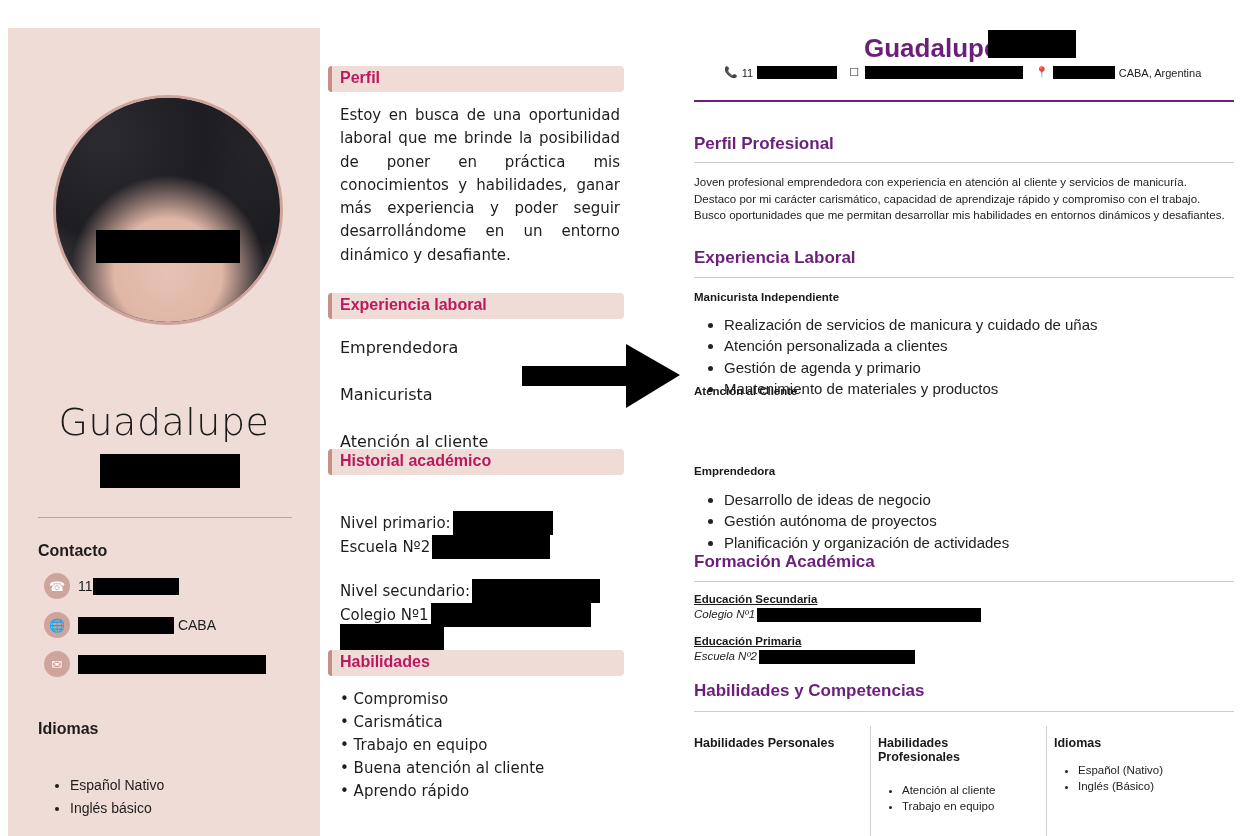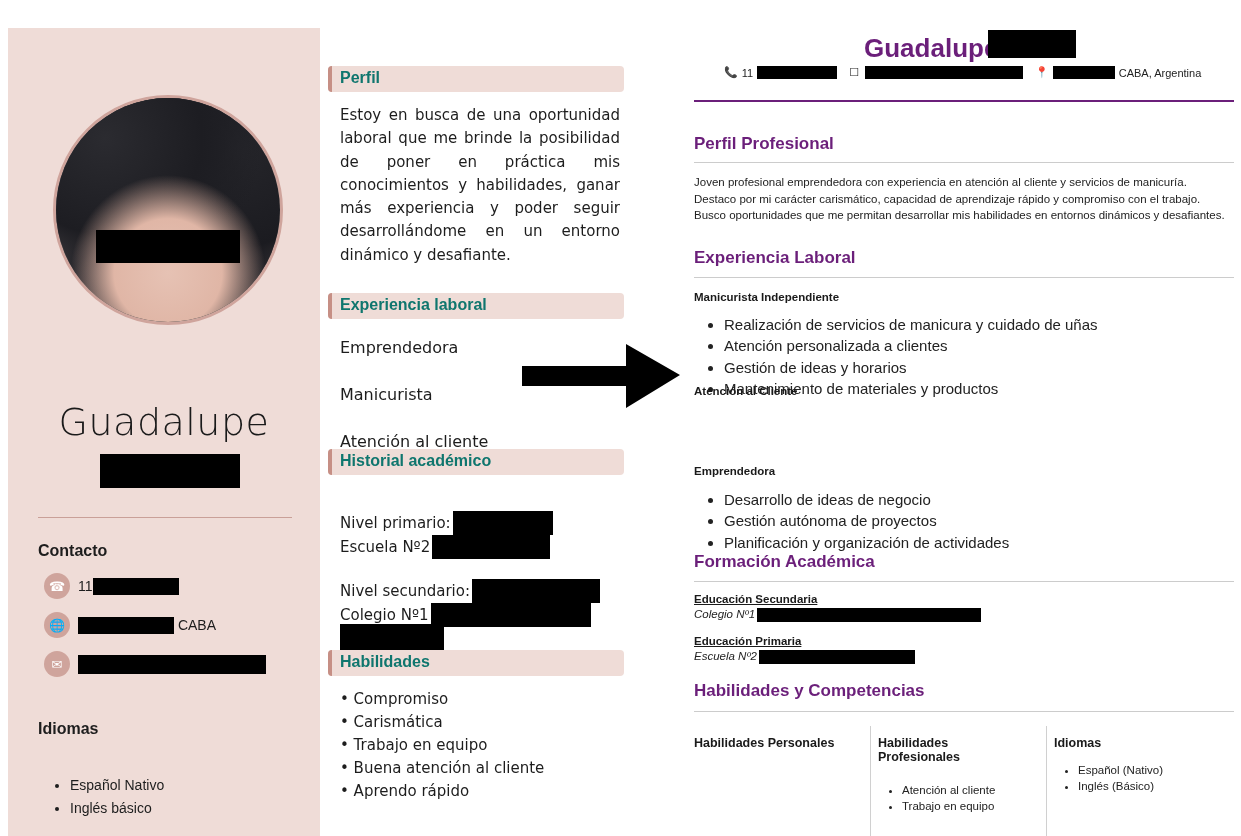--- a/index.html
+++ b/index.html
@@ -165,21 +165,21 @@
     height: 26px;
     background: #c68f85;
     border-radius: 4px 0 0 4px;
   }
   .sec-title {
     position: absolute;
     left: 20px;
     top: 3px;
     font-size: 16px;
     font-weight: bold;
-    color: #0f766e;
+    color: #be185d;
   }
   .perfil-text {
     position: absolute;
     left: 20px;
     top: 76px;
     width: 280px;
     font-size: 15px;
     line-height: 1.55;
     color: #1d1d1d;
     text-align: justify;
@@ -464,21 +464,21 @@
     <div class="r-h1-rule" style="top:162px;"></div>
     <div class="r-p" style="top:174px;">Joven profesional emprendedora con experiencia en atención al cliente y servicios de manicuría. Destaco por mi carácter carismático, capacidad de aprendizaje rápido y compromiso con el trabajo. Busco oportunidades que me permitan desarrollar mis habilidades en entornos dinámicos y desafiantes.</div>
 
     <div class="r-h1" style="top:248px;">Experiencia Laboral</div>
     <div class="r-h1-rule" style="top:277px;"></div>
 
     <div class="r-h2" style="top:291px;">Manicurista Independiente</div>
     <ul class="r-ul" style="top:314px;">
       <li>Realización de servicios de manicura y cuidado de uñas</li>
       <li>Atención personalizada a clientes</li>
-      <li>Gestión de ideas y horarios</li>
+      <li>Gestión de agenda y primario</li>
       <li>Mantenimiento de materiales y productos</li>
     </ul>
 
     <div class="r-h2" style="top:385px;">Atención al Cliente</div>
 
     <div class="r-h2" style="top:465px;">Emprendedora</div>
     <ul class="r-ul" style="top:489px;">
       <li>Desarrollo de ideas de negocio</li>
       <li>Gestión autónoma de proyectos</li>
       <li>Planificación y organización de actividades</li>

